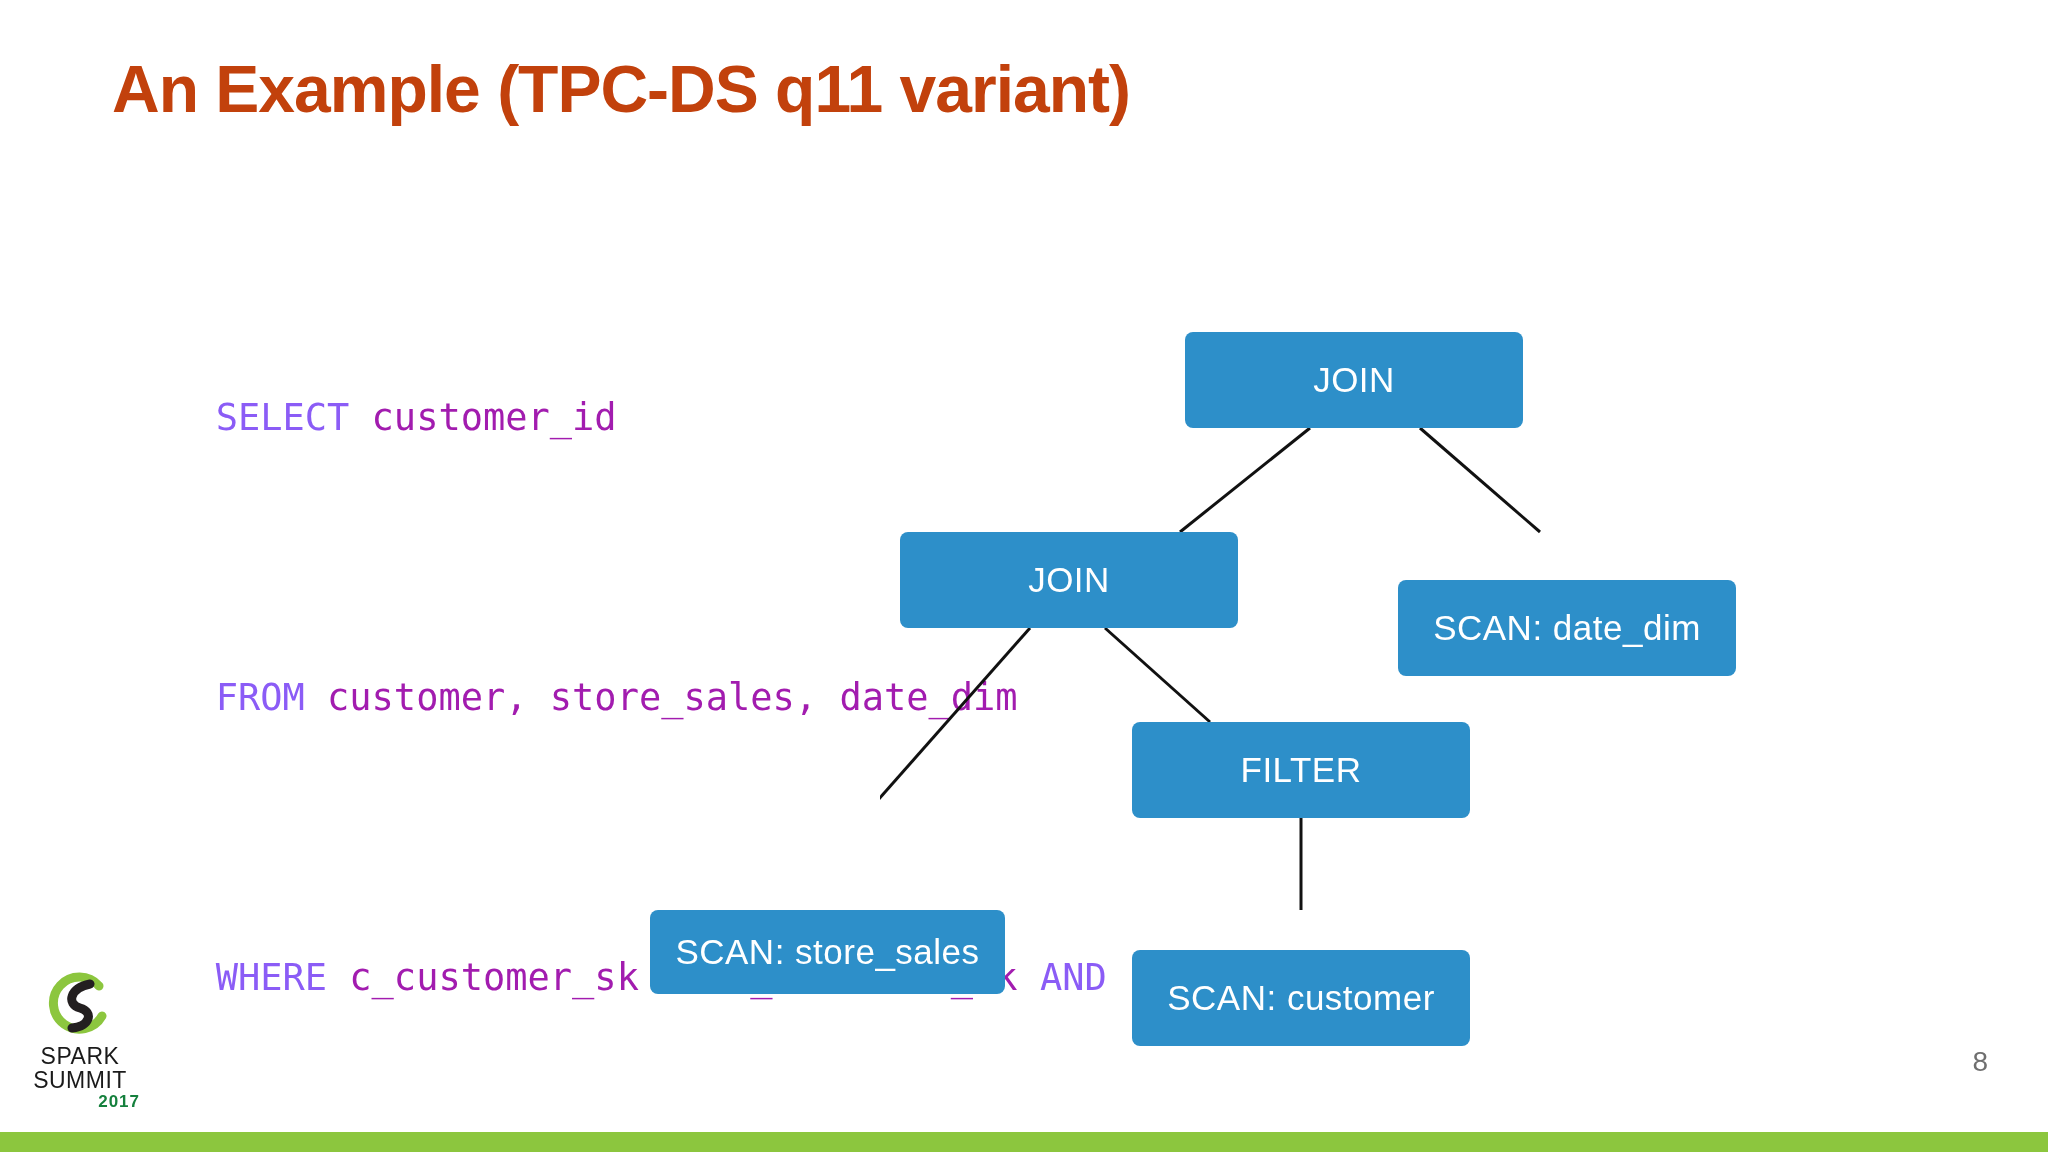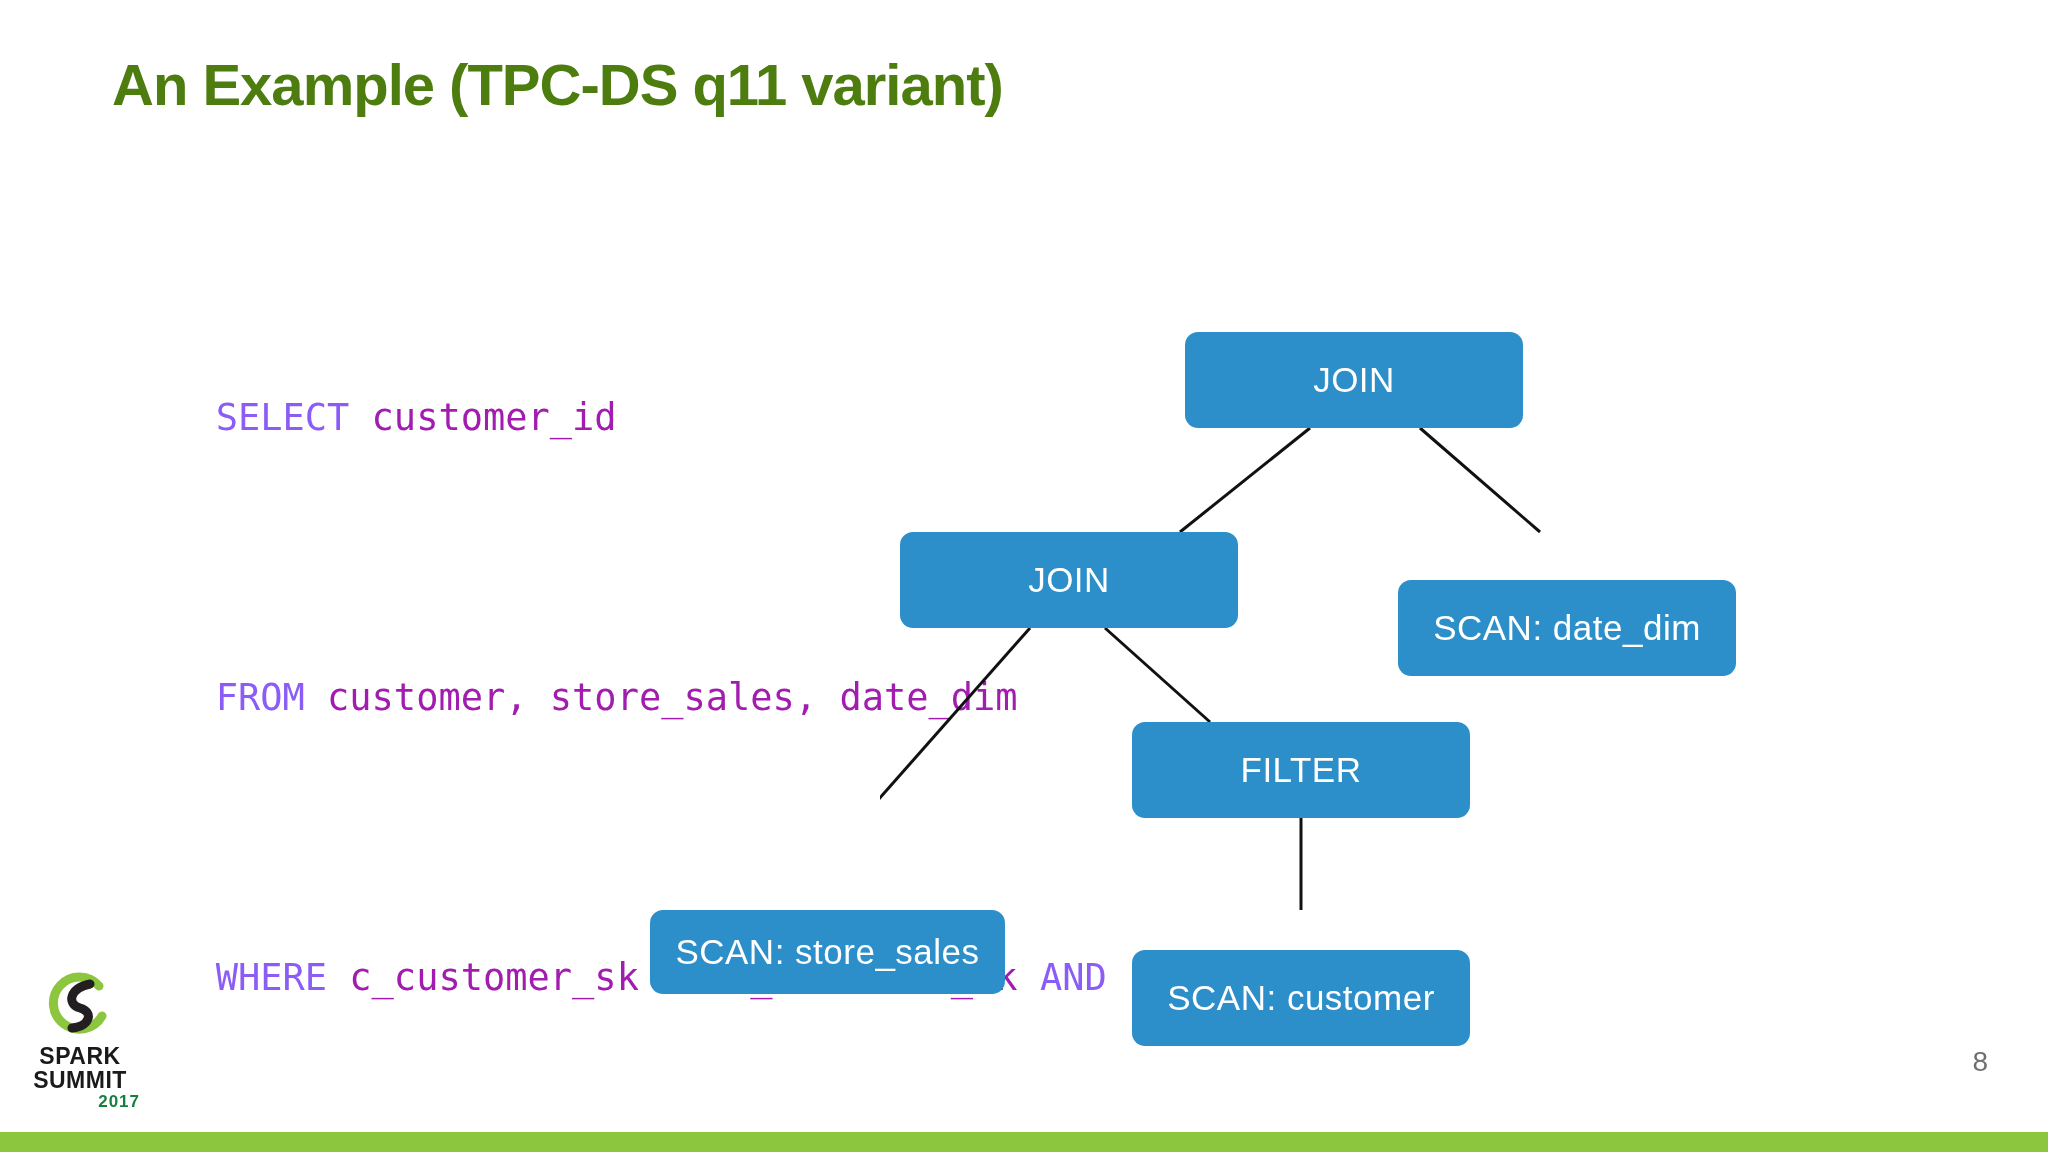--- a/index.html
+++ b/index.html
@@ -16,24 +16,24 @@
     font-family: "Liberation Sans", sans-serif;
   }
 
   
   .slide-title {
     position: absolute;
     left: 112px;
     top: 55px;
     font-family: "Liberation Sans", sans-serif;
     font-weight: bold;
-    font-size: 58px;
+    font-size: 66px;
     line-height: 1.05;
     letter-spacing: -1px;
-    color: #4d7c0f;
+    color: #c2410c;
     white-space: nowrap;
   }
 
   
   .sql-block {
     position: absolute;
     left: 82px;
     top: 222px;
     font-family: "DejaVu Sans Mono", "Liberation Mono", monospace;
     font-size: 37px;
@@ -57,21 +57,21 @@
     position: absolute;
     left: 0;
     top: 0;
     width: 1160px;
     height: 760px;
   }
   .node {
     position: absolute;
     box-sizing: border-box;
     background: #2d8fc9;
-    border-radius: 13px;
+    border-radius: 8px;
     color: #ffffff;
     font-family: "Liberation Sans", sans-serif;
     font-weight: normal;
     font-size: 35px;
     display: flex;
     align-items: center;
     justify-content: center;
     letter-spacing: 0.5px;
     text-align: center;
   }
@@ -107,21 +107,21 @@
     height: 140px;
   }
   .logo-mark { position: absolute; left: 24px; top: 0; width: 72px; height: 72px; }
   .logo-text {
     position: absolute;
     left: 0;
     top: 74px;
     width: 120px;
     text-align: center;
     font-family: "Liberation Sans", sans-serif;
-    font-weight: bold;
+    font-weight: normal;
     font-size: 23px;
     line-height: 24px;
     color: #1a1a1a;
     letter-spacing: 0.5px;
   }
   .logo-year {
     position: absolute;
     left: 0;
     top: 122px;
     width: 120px;

